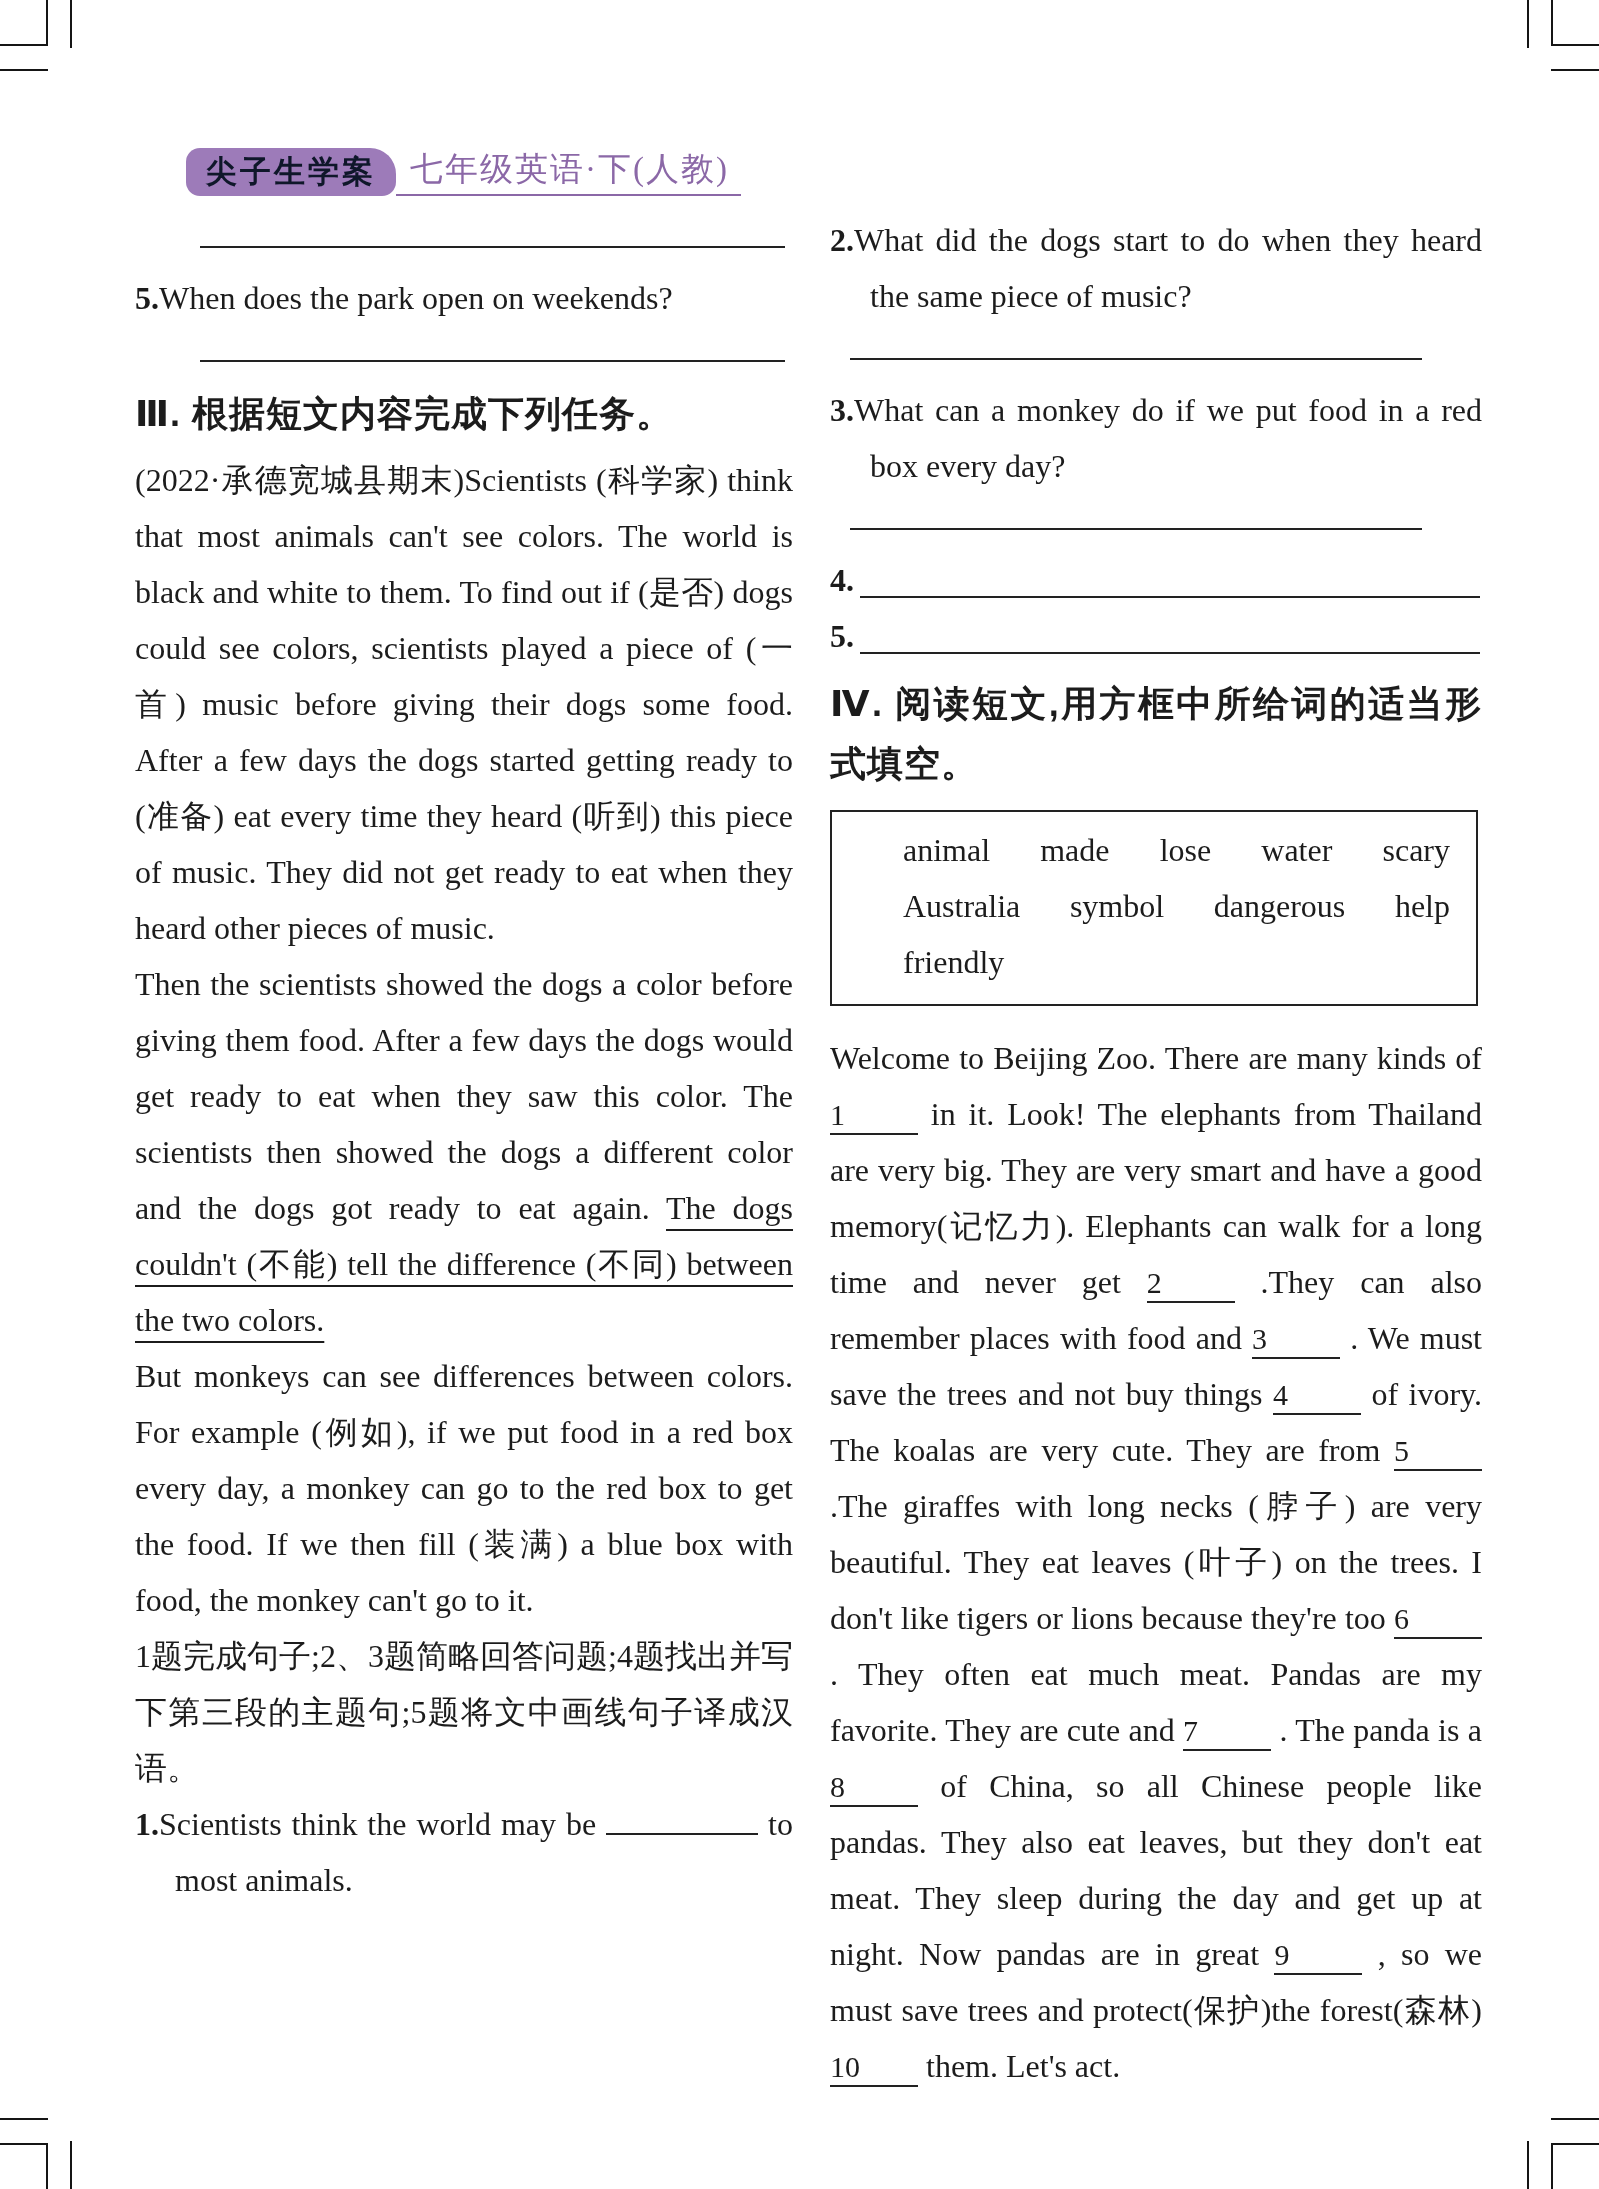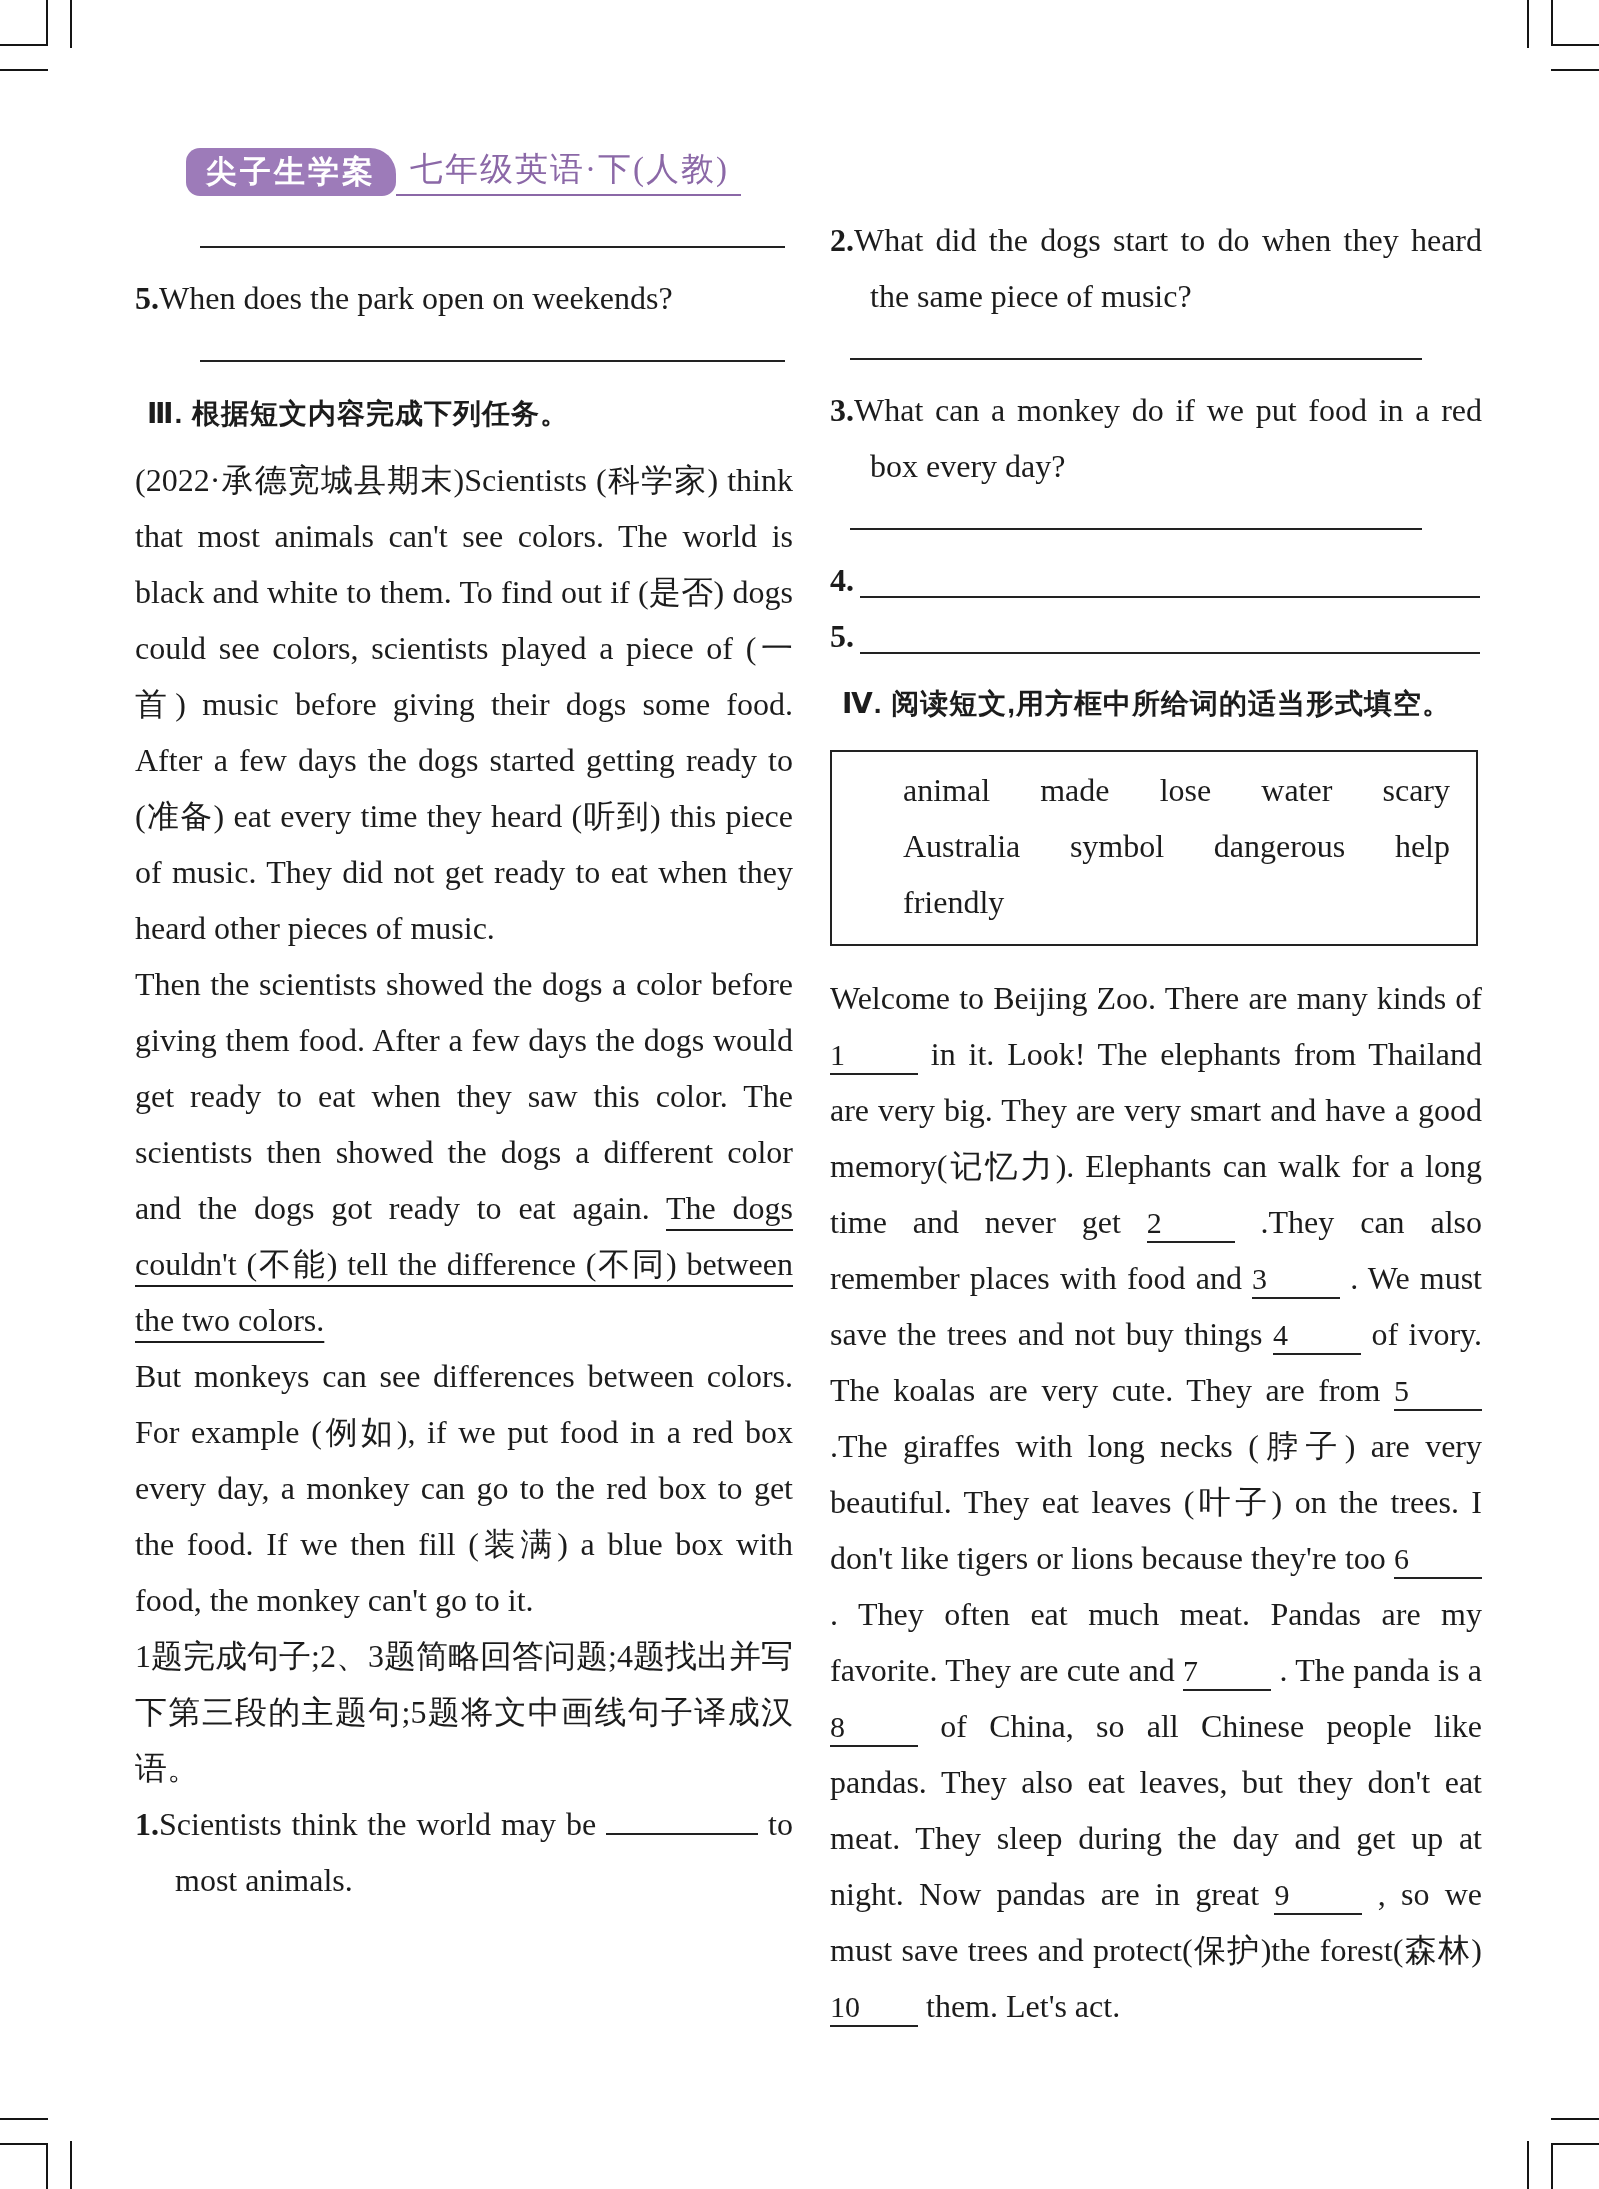--- a/index.html
+++ b/index.html
@@ -5,21 +5,21 @@
   html,body{margin:0;padding:0;background:#f4f4f4;}
   .page{
     position:relative;width:1599px;height:2189px;background:#ffffff;
     font-family:"Liberation Serif","DejaVu Serif",serif;color:var(--text,#1c1c1c);
     overflow:hidden;
   }
   .mark{position:absolute;background:#151515;}
   
   .hdr{position:absolute;left:186px;top:148px;display:flex;align-items:flex-end;}
   .badge{
-    background:var(--badge_bg,#9d7bb9);color:#ffffff;
+    background:var(--badge_bg,#9d7bb9);color:#0f172a;
     font-family:"Liberation Sans","DejaVu Sans",sans-serif;font-weight:bold;
     font-size:31px;line-height:48px;padding:0 20px;letter-spacing:3px;
     border-radius:14px 26px 14px 14px;
   }
   .subtitle{
     color:var(--accent_purple,#8b68a7);font-size:33px;line-height:40px;
     letter-spacing:2px;font-style:normal;
     border-bottom:2px solid var(--accent_purple,#8b68a7);
     padding:0 12px 5px 14px;
   }
@@ -32,21 +32,21 @@
     font-size:32px;line-height:56px;text-align:justify;text-align-last:left;
   }
   .q{padding-left:40px;text-indent:-40px;}
   .qn{font-weight:bold;}
   .ans-line{border-top:2px solid #222;height:0;margin:34px 0 22px 65px;width:585px;}
   .col-right .ans-line{margin-left:20px;width:572px;}
   .numline{display:flex;align-items:flex-end;font-size:32px;line-height:56px;}
   .numline .fill{flex:1;border-bottom:2px solid #222;margin:0 2px 10px 6px;height:40px;}
   .sec{
     font-family:"Liberation Sans","DejaVu Sans",sans-serif;font-weight:bold;
-    font-size:28px;line-height:60px;margin:10px 12px 8px;letter-spacing:1px;
+    font-size:36px;line-height:60px;margin:10px 0 8px;letter-spacing:1px;
     text-align:justify;text-align-last:left;
   }
   .ul{text-decoration:underline;text-decoration-thickness:2px;text-underline-offset:10px;}
   .blank{
     display:inline-block;min-width:88px;border-bottom:2px solid #222;
     text-align:center;font-size:30px;line-height:1.15;vertical-align:baseline;
   }
   .blank-wide{min-width:152px;}
   .wordbox{
     border:2px solid #222;margin:16px 4px 24px 0;padding:10px 26px 14px 24px;

